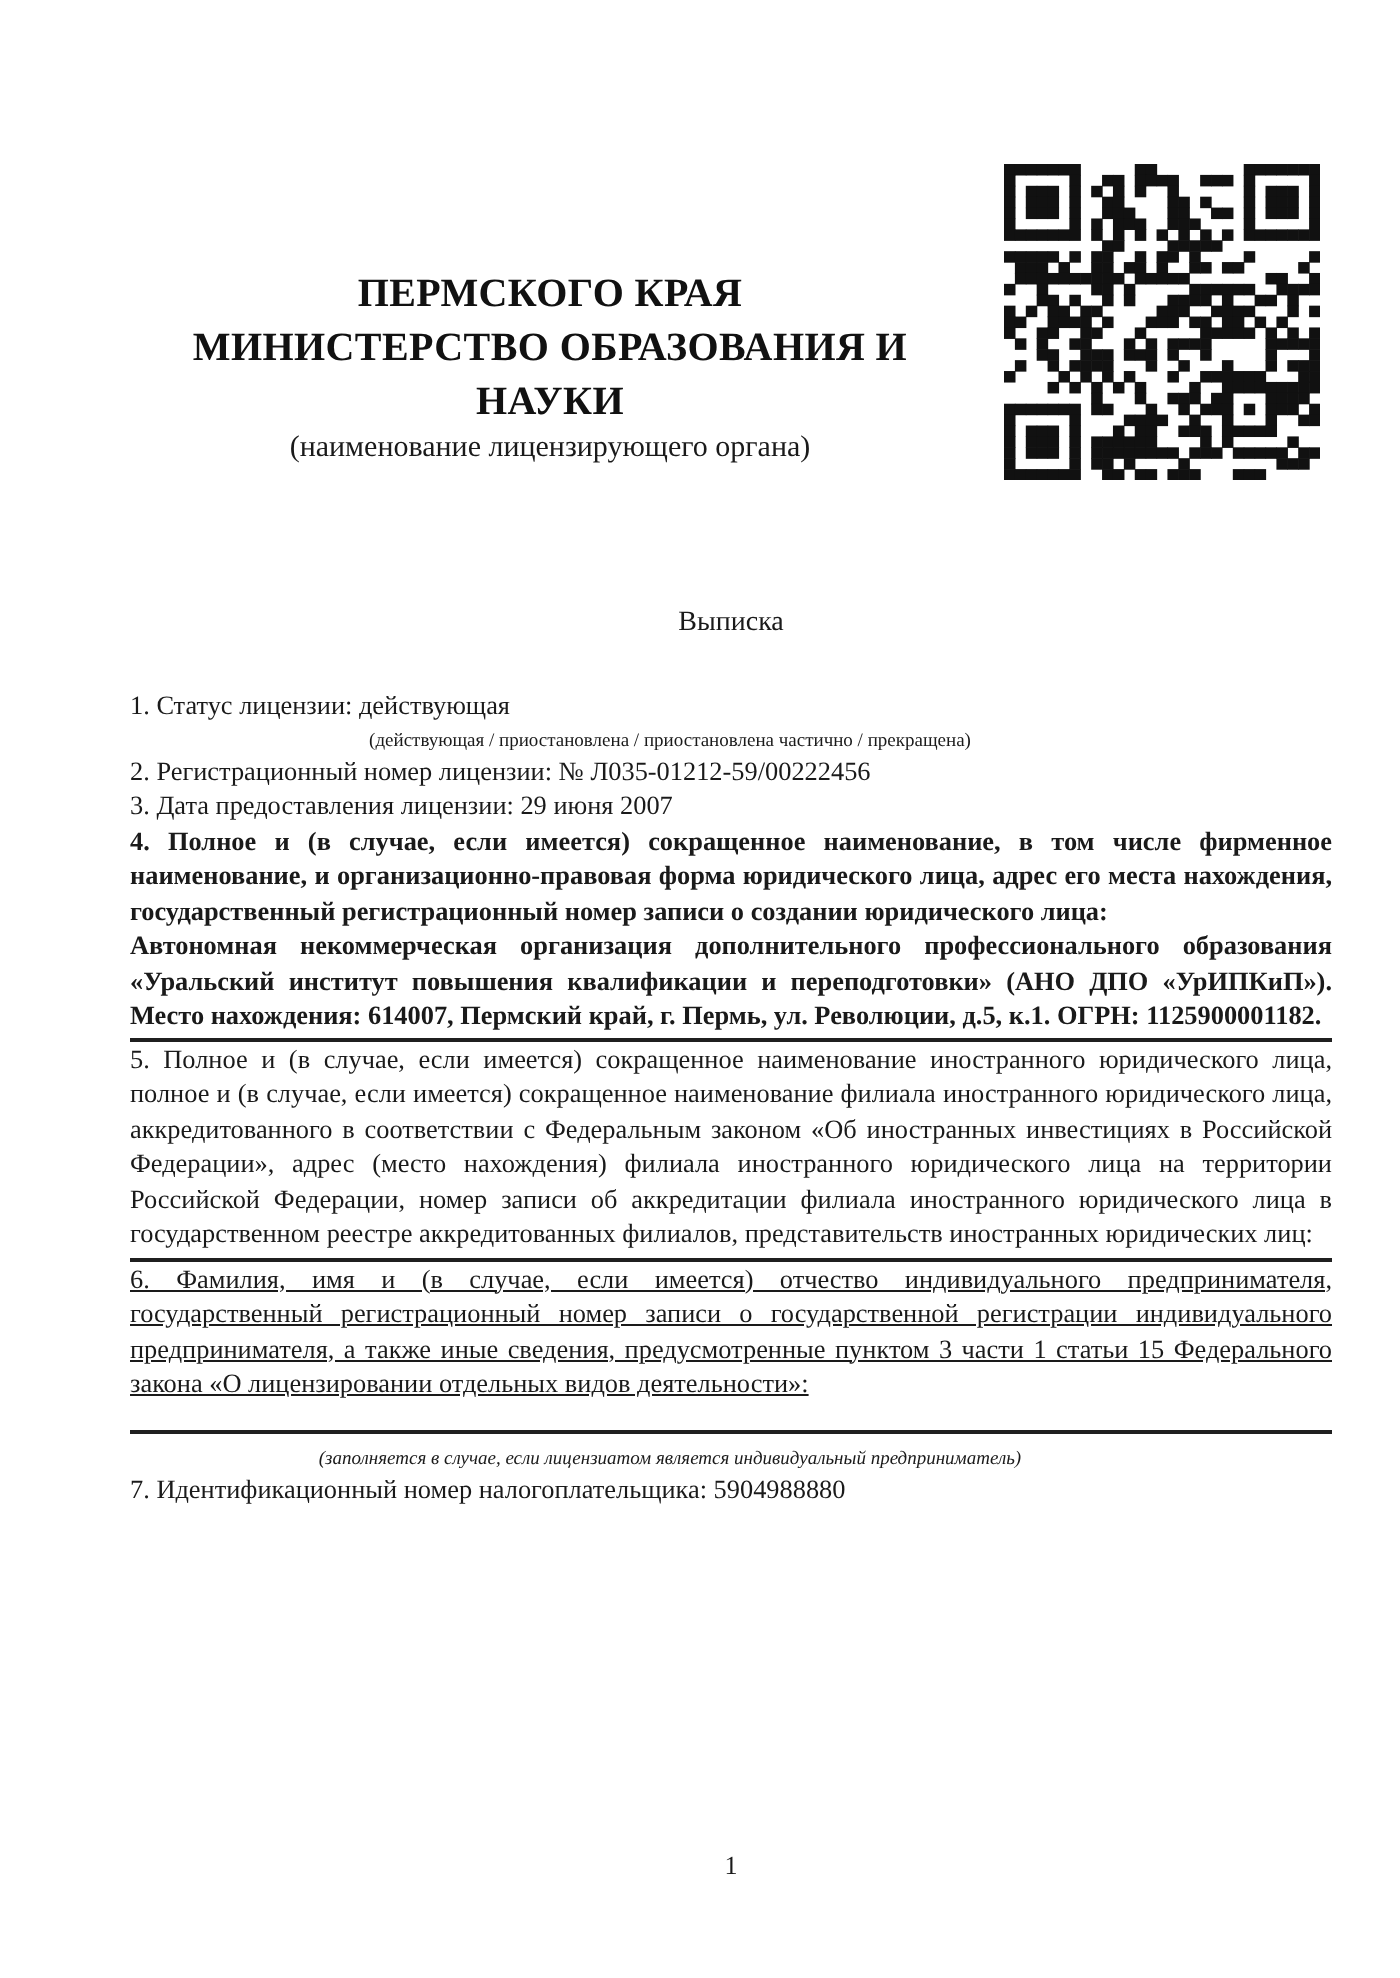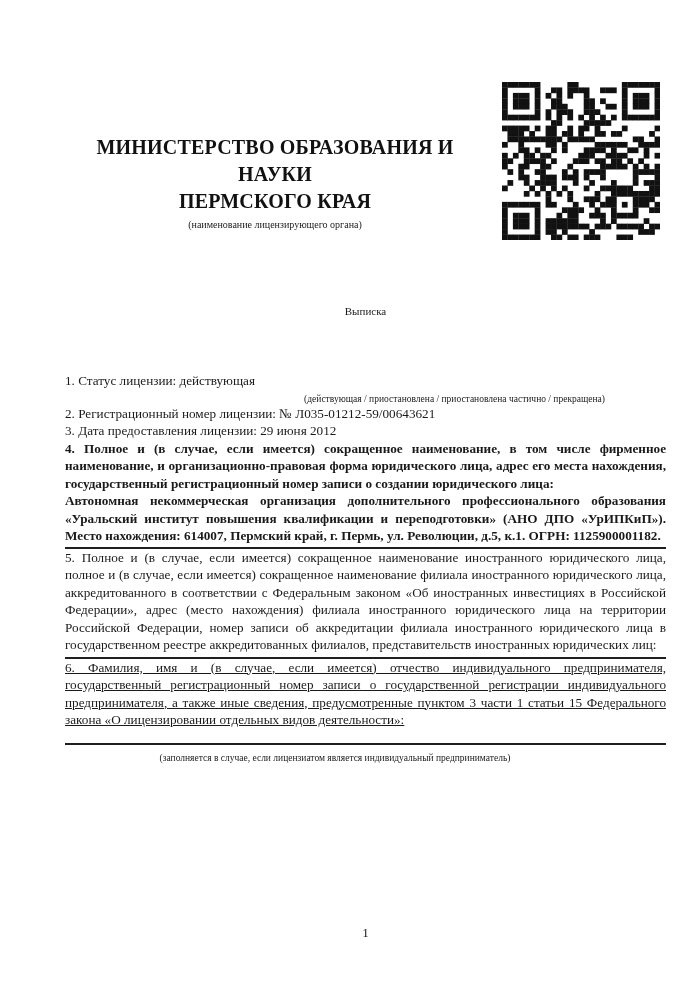--- a/index.html
+++ b/index.html
@@ -14,73 +14,73 @@
   }
   .header-block{
     position:absolute;left:65px;top:134px;width:420px;
     text-align:center;
   }
   .ministry-name{
     font-weight:bold;font-size:20px;line-height:27px;
     letter-spacing:0.2px;color:#111;
   }
   .header-caption{
-    font-size:10px;line-height:13px;margin-top:3px;color:#1a1a1a;
+    font-size:15px;line-height:13px;margin-top:3px;color:#1a1a1a;
   }
   .qr{
     position:absolute;left:502px;top:82px;width:158px;height:158px;
   }
   .qr svg{display:block;width:158px;height:158px;}
   .qr rect{fill:#111;}
   .title-block{
     position:absolute;left:65px;top:303px;width:601px;
-    text-align:center;font-size:11px;line-height:17px;
+    text-align:center;font-size:14px;line-height:17px;
   }
   .content{
-    position:absolute;left:65px;top:372px;width:601px;
+    position:absolute;left:65px;top:344px;width:601px;
     font-size:13.2px;line-height:17.5px;
   }
   .content p{margin:0;padding:0;}
   .just{text-align:justify;}
   .lines-3{min-height:52.5px;font-weight:bold;}
   .lines-4{min-height:70px;}
   .lines-6{min-height:105px;}
   .field-caption{
     width:540px;text-align:center;
     font-size:9.5px;line-height:11px;color:#1a1a1a;
   }
   .rule{
     border:0;border-top:2px solid #1f1f1f;height:0;width:601px;margin:0;
   }
-  .mt-cap1{margin-top:4px;text-align:right;}
+  .mt-cap1{margin-top:4px;}
   .mt-s2{margin-top:20px;}
   .mt-s3{margin-top:15px;}
   .mt-s4{margin-top:12px;}
   .mt-rule4{margin-top:2px;}
   .mt-cap4{margin-top:5px;}
   .mt-s5{margin-top:18px;font-family:Liberation Serif, serif;}
   .mt-rule5{margin-top:3px;}
   .mt-cap5{margin-top:5px;}
   .mt-s6{margin-top:25px;text-decoration:underline;}
   .mt-rule6{margin-top:14px;}
-  .mt-cap6{margin-top:8px;}
+  .mt-cap6{margin-top:8px;font-style:italic;}
   .mt-s7{margin-top:20px;}
   .page-number{
     position:absolute;left:65px;top:925px;width:601px;
     text-align:center;font-size:13px;line-height:16px;
   }
 </style>
 </head>
 <body>
 
 <div class="page">
 
   <div class="header-block">
+    <div class="ministry-name">ПЕРМСКОГО КРАЯ</div>
     <div class="ministry-name">МИНИСТЕРСТВО ОБРАЗОВАНИЯ И НАУКИ</div>
-    <div class="ministry-name">ПЕРМСКОГО КРАЯ</div>
     <div class="header-caption">(наименование лицензирующего органа)</div>
   </div>
 
   <div class="qr">
     <svg id="qr-svg" viewBox="0 0 158 158" xmlns="http://www.w3.org/2000/svg">
         <rect x="0.00" y="0.00" width="5.75" height="5.75"></rect>
         <rect x="5.45" y="0.00" width="5.75" height="5.75"></rect>
         <rect x="10.90" y="0.00" width="5.75" height="5.75"></rect>
         <rect x="16.34" y="0.00" width="5.75" height="5.75"></rect>
         <rect x="21.79" y="0.00" width="5.75" height="5.75"></rect>
@@ -506,33 +506,34 @@
 
   <div class="title-block">
     <div>Выписка</div>
   </div>
 
   <div class="content">
 
     <p>1. Статус лицензии: действующая</p>
     <div class="field-caption mt-cap1">(действующая / приостановлена / приостановлена частично / прекращена)</div>
 
-    <p class="mt-s2">2. Регистрационный номер лицензии: № Л035-01212-59/00643621</p>
-
-    <p class="mt-s3">3. Дата предоставления лицензии: 29 июня 2012</p>
+    <p class="mt-s2">2. Регистрационный номер лицензии: № Л035-01212-59/00222456</p>
+
+    <p class="mt-s3">3. Дата предоставления лицензии: 29 июня 2007</p>
 
     <p class="just lines-3 mt-s4">4. Полное и (в случае, если имеется) сокращенное наименование, в том числе фирменное наименование, и организационно-правовая форма юридического лица, адрес его места нахождения, государственный регистрационный номер записи о создании юридического лица:</p>
     <p class="just lines-3">Автономная некоммерческая организация дополнительного профессионального образования «Уральский институт повышения квалификации и переподготовки» (АНО ДПО «УрИПКиП»). Место нахождения: 614007, Пермский край, г. Пермь, ул. Революции, д.5, к.1. ОГРН: 1125900001182.</p>
     <hr class="rule mt-rule4">
 
     <p class="just lines-6 mt-s5">5. Полное и (в случае, если имеется) сокращенное наименование иностранного юридического лица, полное и (в случае, если имеется) сокращенное наименование филиала иностранного юридического лица, аккредитованного в соответствии с Федеральным законом «Об иностранных инвестициях в Российской Федерации», адрес (место нахождения) филиала иностранного юридического лица на территории Российской Федерации, номер записи об аккредитации филиала иностранного юридического лица в государственном реестре аккредитованных филиалов, представительств иностранных юридических лиц:</p>
     <hr class="rule mt-rule5">
 
     <p class="just lines-4 mt-s6">6. Фамилия, имя и (в случае, если имеется) отчество индивидуального предпринимателя, государственный регистрационный номер записи о государственной регистрации индивидуального предпринимателя, а также иные сведения, предусмотренные пунктом 3 части 1 статьи 15 Федерального закона «О лицензировании отдельных видов деятельности»:</p>
     <hr class="rule mt-rule6">
     <div class="field-caption mt-cap6">(заполняется в случае, если лицензиатом является индивидуальный предприниматель)</div>
 
+    <p class="mt-s7">7. Идентификационный номер налогоплательщика: 5904988880</p>
 
   </div>
 
   <div class="page-number">1</div>
 
 </div>
 
 </body></html>

